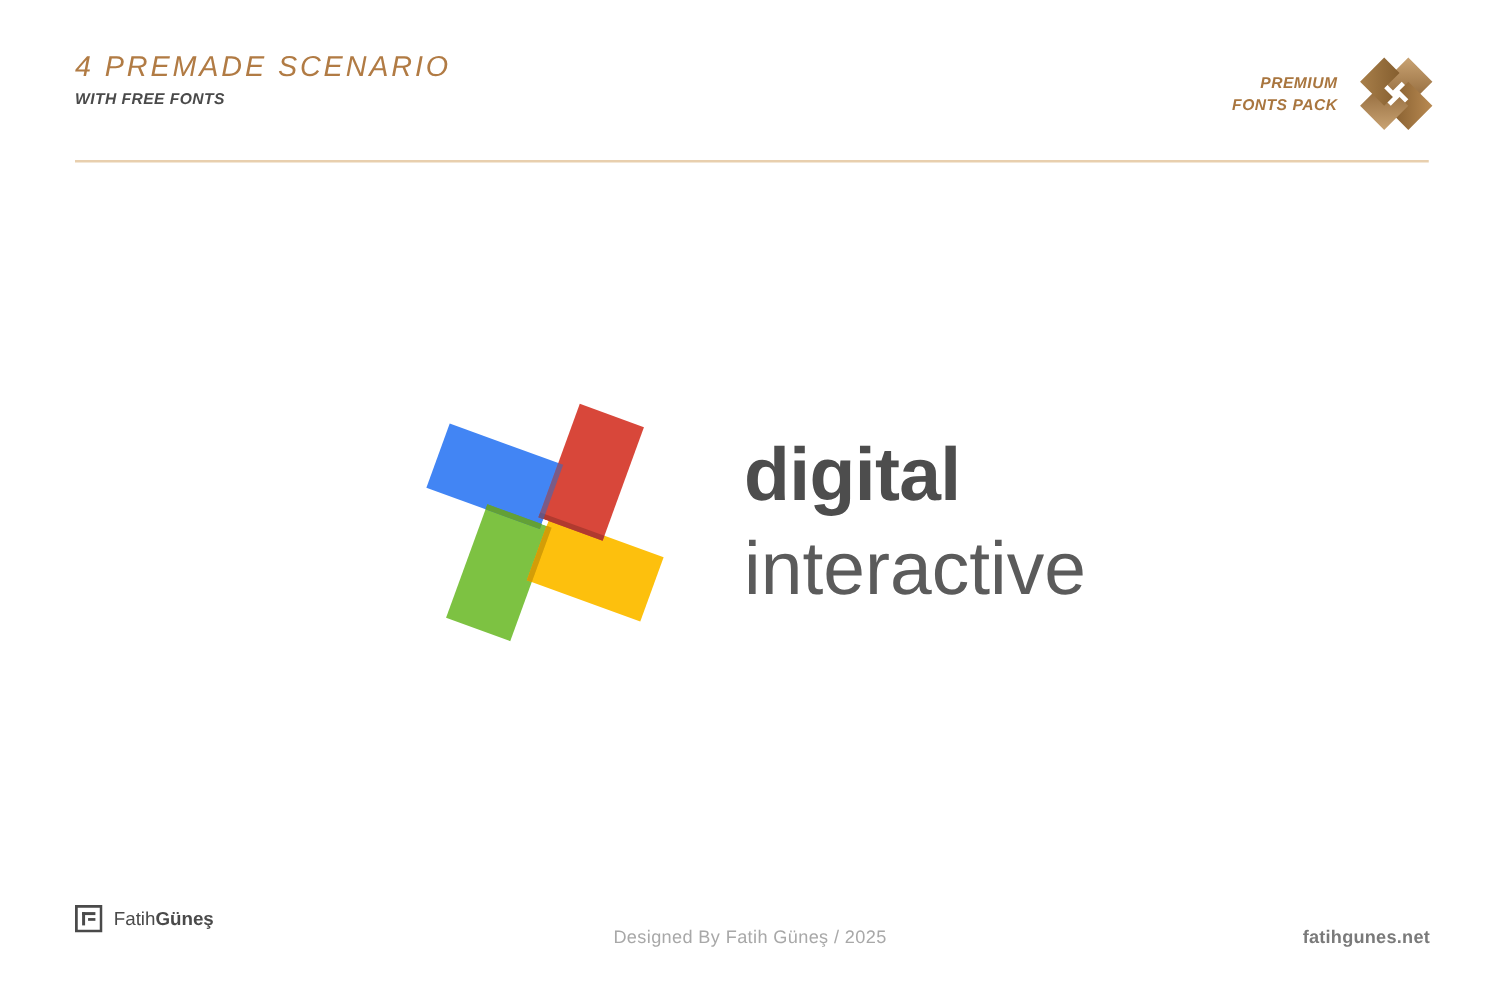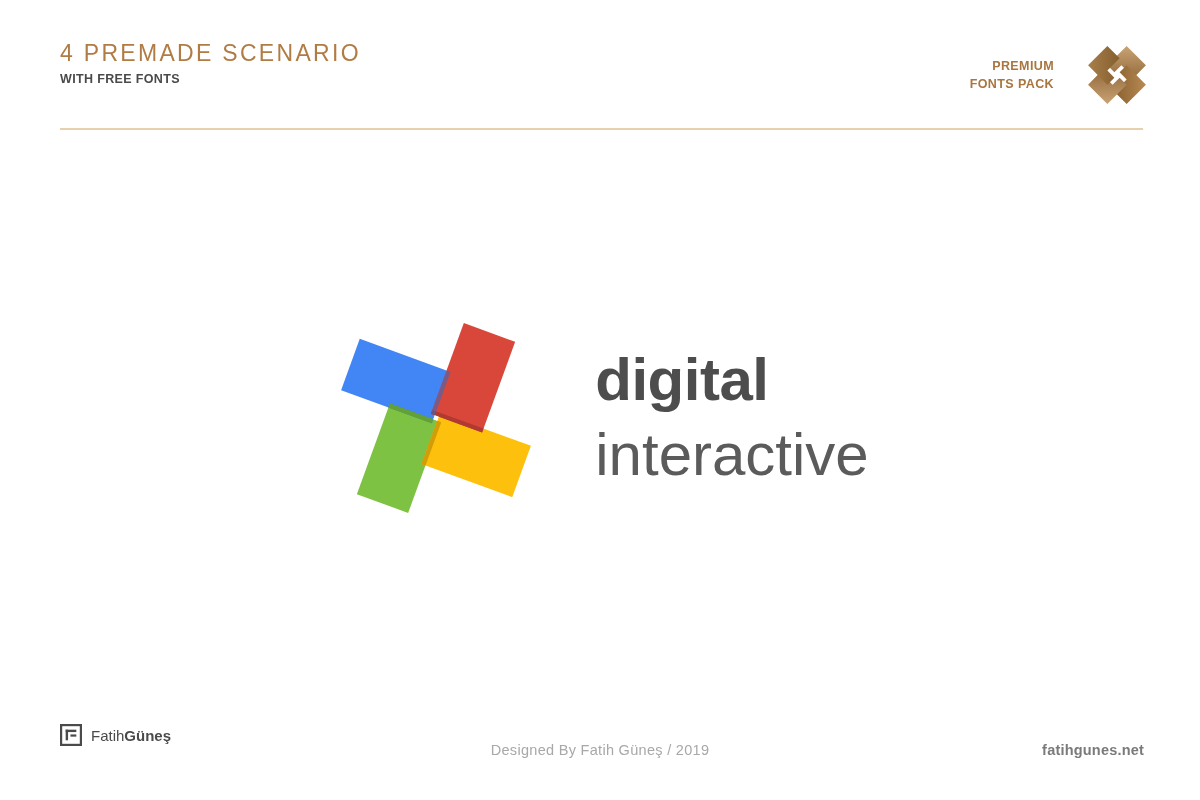--- a/index.html
+++ b/index.html
@@ -14,20 +14,21 @@
     overflow: hidden;
     position: relative;
   }
 
   
   .header {
     position: absolute;
     top: 0; left: 0;
     width: 1200px;
     height: 140px;
+    font-style: italic;
   }
   .header-title-block {
     position: absolute;
     left: 60px;
     top: 42px;
   }
   .header-title {
     font-size: 23px;
     letter-spacing: 2.3px;
     color: #b17b44;
@@ -43,21 +44,21 @@
     color: #4a4a4a;
     white-space: nowrap;
   }
 
   .header-badge {
     position: absolute;
     right: 52px;
     top: 44px;
     display: flex;
     align-items: center;
-    gap: 32px;
+    gap: 16px;
   }
   .badge-text {
     text-align: right;
     font-weight: bold;
     font-size: 12.5px;
     letter-spacing: 0.4px;
     color: #a9763f;
     line-height: 1.45;
   }
   .badge-mark {
@@ -259,16 +260,16 @@
       <svg viewBox="0 0 24 24" width="22" height="22" aria-hidden="true">
         <rect x="1.2" y="1.2" width="21.6" height="21.6" fill="none" stroke="#4a4a4a" stroke-width="2.4"></rect>
         <rect x="6.2" y="6.2" width="11.6" height="2.6" fill="#4a4a4a"></rect>
         <rect x="6.2" y="6.2" width="2.6" height="11.6" fill="#4a4a4a"></rect>
         <rect x="11.4" y="11.4" width="6.4" height="2.4" fill="#4a4a4a"></rect>
       </svg>
     </div>
     <div class="footer-brand-text"><span>Fatih</span><b>Güneş</b></div>
   </div>
 
-  <div class="footer-center">Designed By Fatih Güneş / 2019</div>
+  <div class="footer-center">Designed By Fatih Güneş / 2025</div>
 
   <div class="footer-right">fatihgunes.net</div>
 </div>
 
 </body></html>

